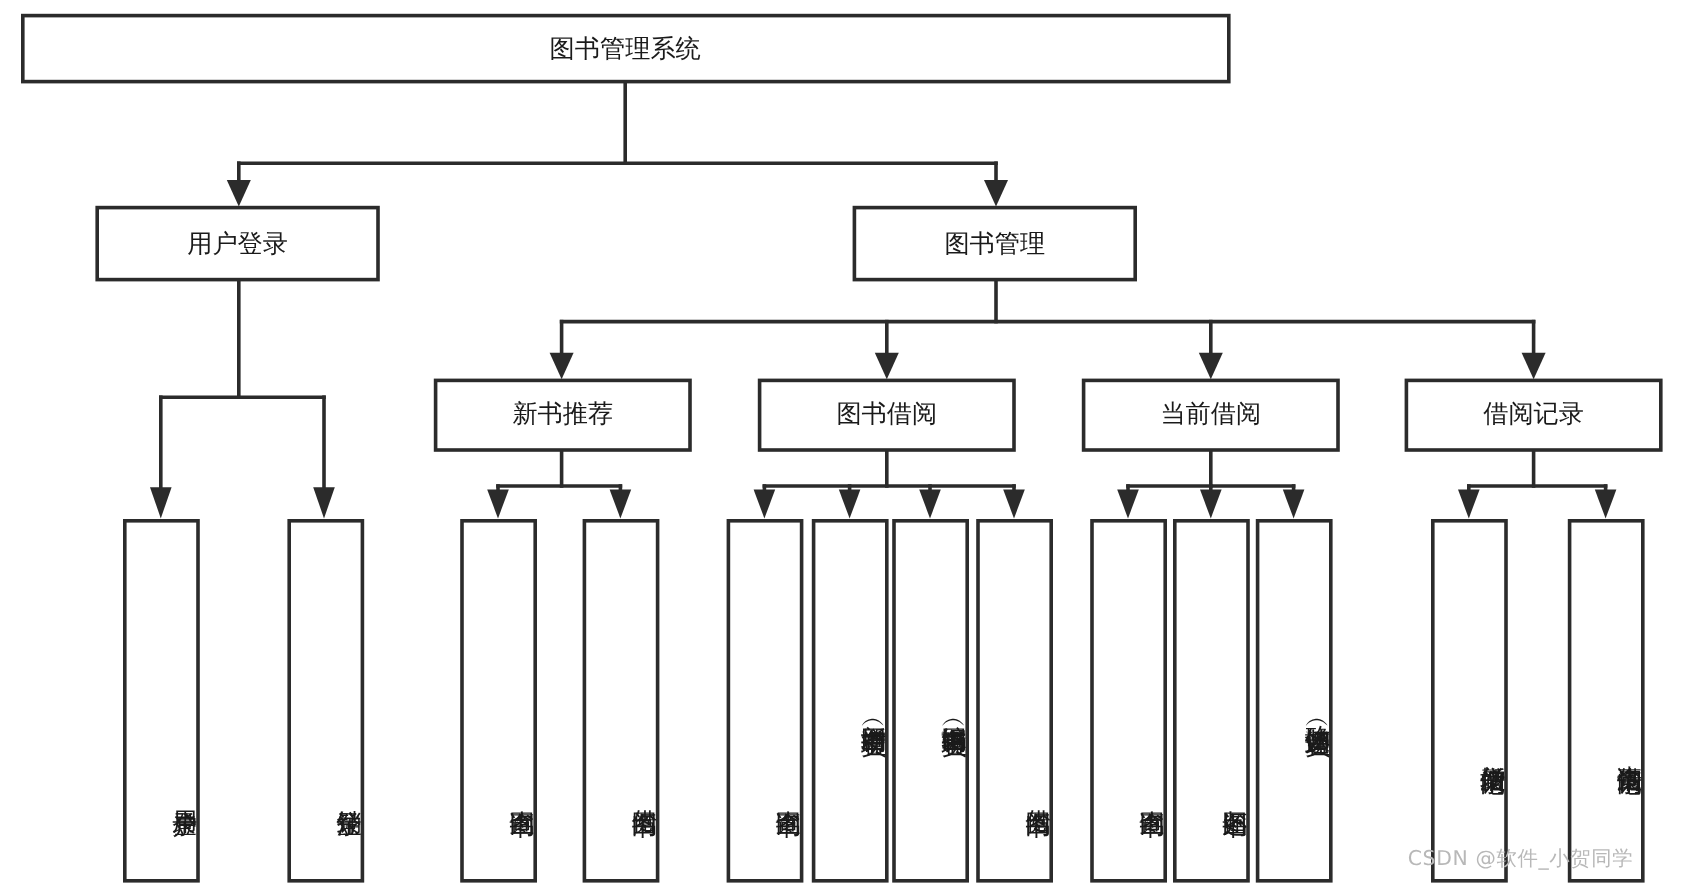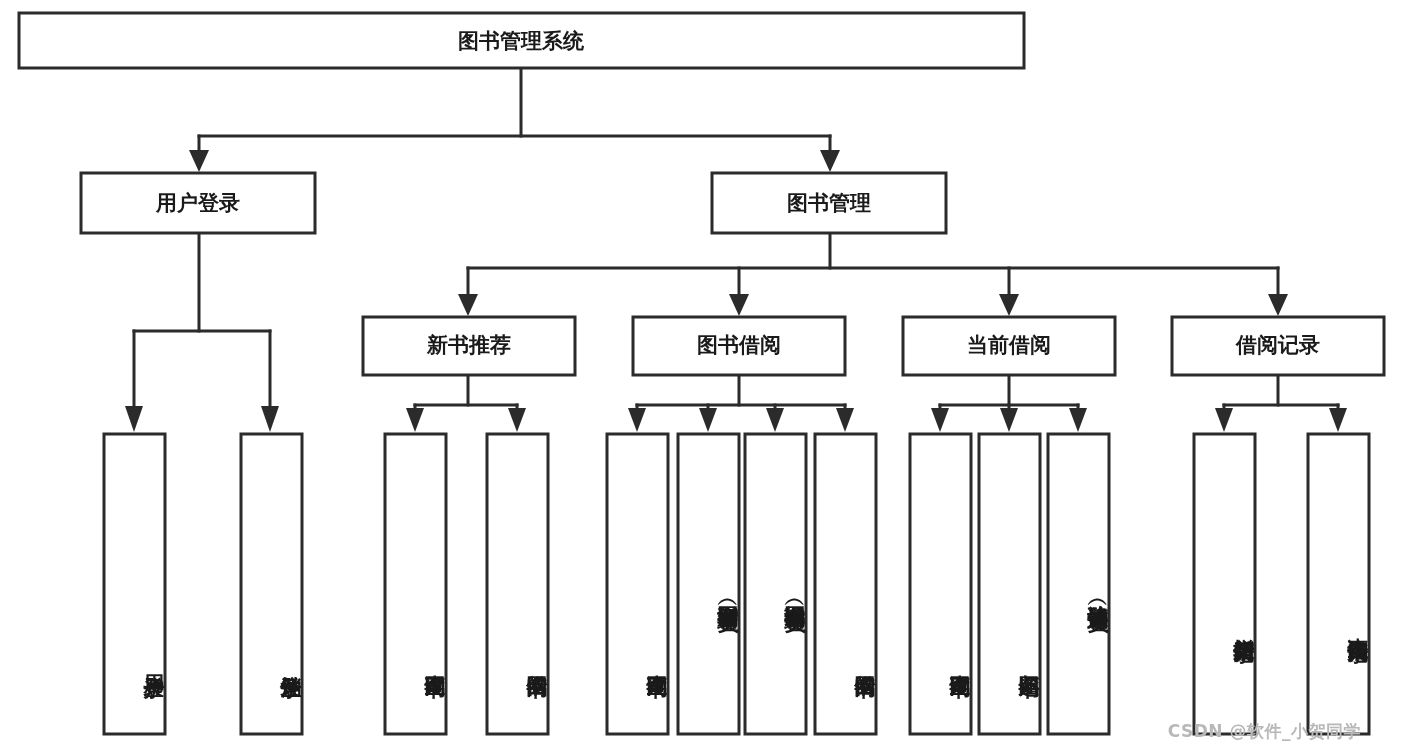--- a/index.html
+++ b/index.html
@@ -11,21 +11,20 @@
     width: 1405px;
     height: 747px;
     font-family: "DejaVu Sans", "Liberation Sans", sans-serif;
     overflow: hidden;
     position: relative;
   }
   #diagram-root {
     position: relative;
     width: 1369px;
     height: 747px;
-    font-weight: bold;
   }
   svg#diagram-svg {
     position: absolute;
     left: 0;
     top: 0;
     width: 1405px;
     height: 747px;
   }
   .node-box {
     fill: #ffffff;
@@ -61,21 +60,21 @@
     display: flex;
     align-items: flex-start;
     justify-content: center;
     white-space: pre;
     letter-spacing: 1px;
     pointer-events: none;
   }
   .watermark {
     position: absolute;
     right: 8px;
-    bottom: 4px;
+    bottom: 20px;
     font-family: "DejaVu Sans", "Liberation Sans", sans-serif;
     font-size: 17px;
     color: #b8b8b8;
     white-space: nowrap;
     letter-spacing: 0.5px;
   }
 </style>
 </head>
 <body>
 

